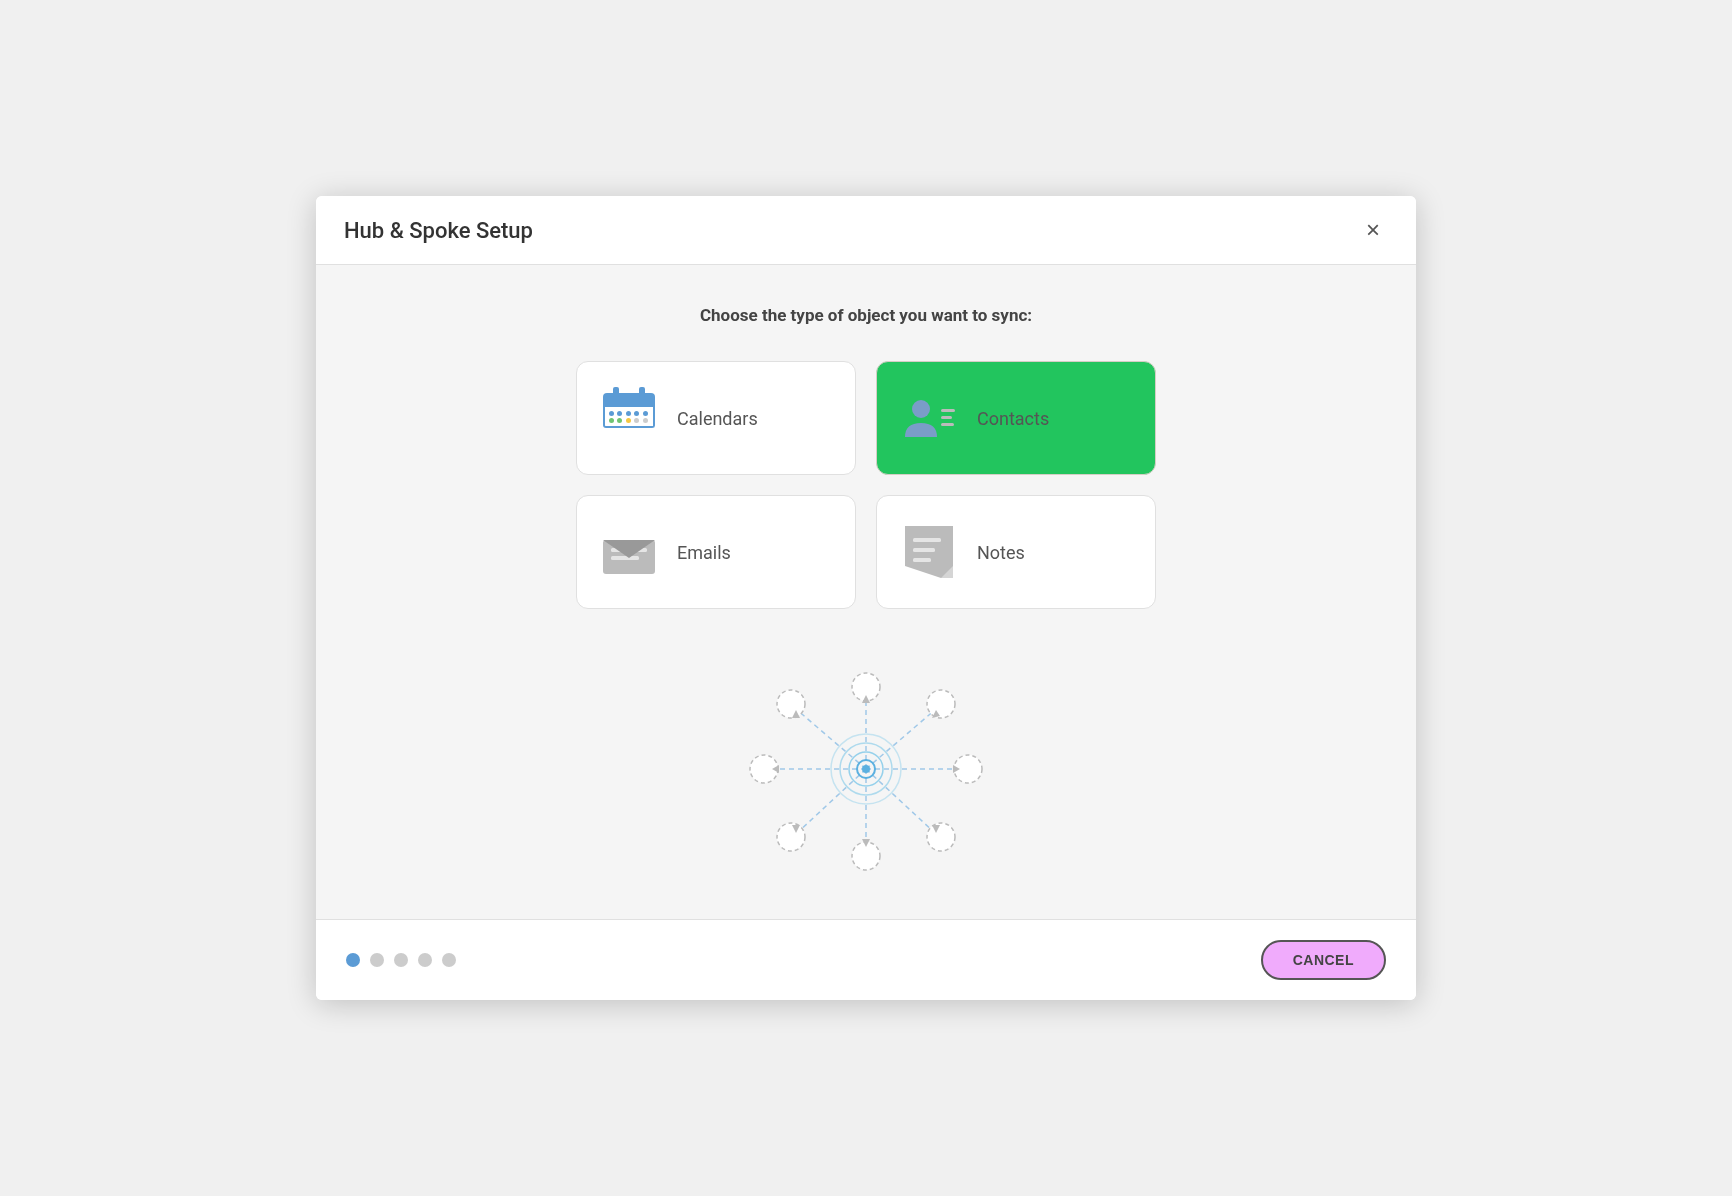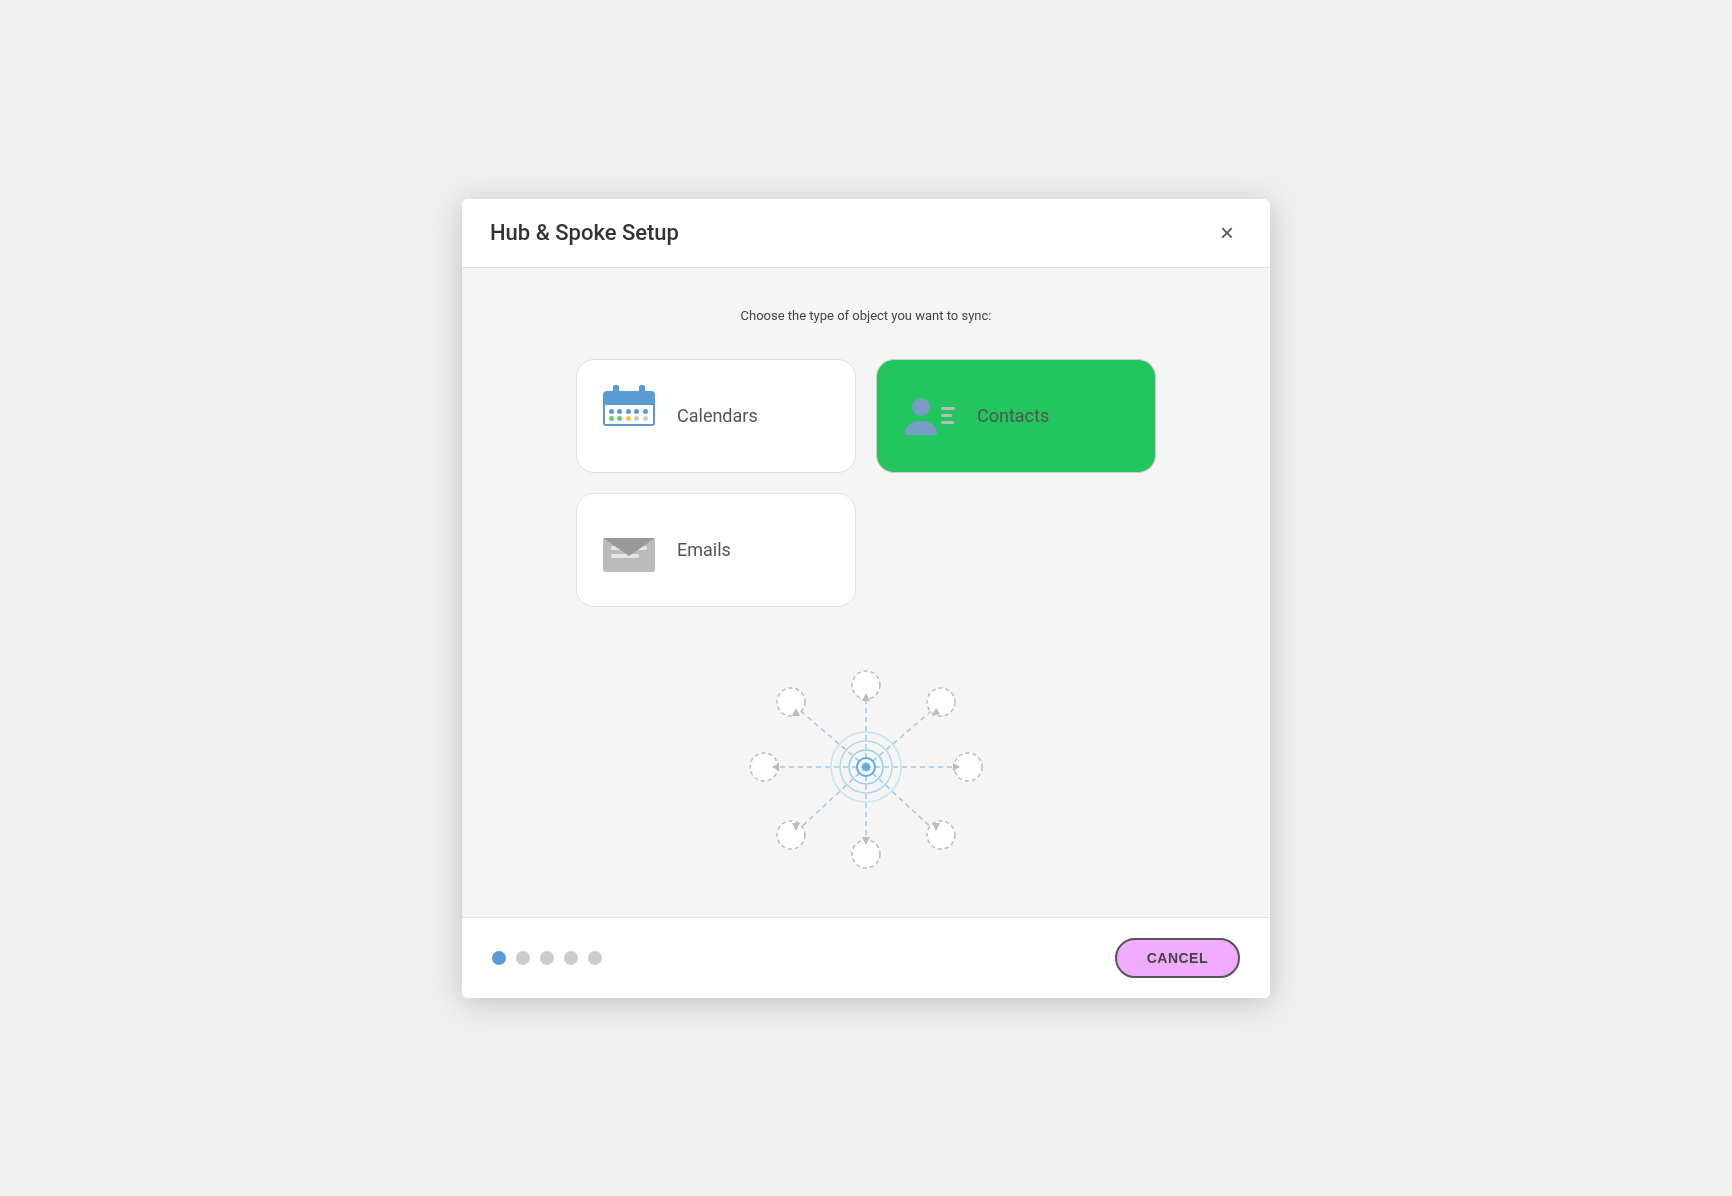--- a/index.html
+++ b/index.html
@@ -7,21 +7,21 @@
     body {
       font-family: -apple-system, BlinkMacSystemFont, 'Segoe UI', Roboto, sans-serif;
       background: #f0f0f0;
       display: flex;
       align-items: center;
       justify-content: center;
       min-height: 100vh;
     }
 
     .dialog {
-      width: 808px;
+      width: 1100px;
       background: #fff;
       border-radius: 6px;
       box-shadow: 0 4px 30px rgba(0,0,0,0.2);
       display: flex;
       flex-direction: column;
       overflow: hidden;
     }
 
     .dialog-header {
       display: flex;
@@ -51,39 +51,39 @@
     .dialog-body {
       background: #f5f5f5;
       padding: 40px 60px;
       flex: 1;
       display: flex;
       flex-direction: column;
       align-items: center;
     }
 
     .instruction {
-      font-size: 13px;
-      font-weight: 400;
+      font-size: 17px;
+      font-weight: 700;
       color: #444;
       margin-bottom: 36px;
       text-align: center;
     }
 
     .grid {
       display: grid;
       grid-template-columns: 1fr 1fr;
       gap: 20px;
       width: 580px;
       margin-bottom: 40px;
     }
 
     .card {
       background: #fff;
       border: 1px solid #e0e0e0;
-      border-radius: 18px;
+      border-radius: 12px;
       padding: 28px 24px;
       display: flex;
       align-items: center;
       gap: 20px;
       cursor: pointer;
       transition: background 0.15s, box-shadow 0.15s;
     }
 
     .card.selected {
       background: #22c55e;
@@ -253,20 +253,35 @@
 
             <rect x="8" y="18" width="36" height="4" rx="1.5" fill="#e5e5e5"></rect>
             <rect x="8" y="26" width="28" height="4" rx="1.5" fill="#e5e5e5"></rect>
 
             <polygon points="0,10 26,28 52,10" fill="#999"></polygon>
           </svg>
         </div>
         <span class="card-label">Emails</span>
       </div>
 
+      <div class="card">
+        <div class="icon-wrapper">
+          <svg viewBox="0 0 48 52" width="48" height="52">
+
+            <path d="M0 0 H48 V52 L36 52 L0 40 Z" fill="#bbb"></path>
+
+            <polygon points="36,52 48,52 48,40" fill="#e0e0e0" opacity="0.7"></polygon>
+
+            <rect x="8" y="12" width="28" height="4" rx="1.5" fill="#e5e5e5"></rect>
+            <rect x="8" y="22" width="22" height="4" rx="1.5" fill="#e5e5e5"></rect>
+            <rect x="8" y="32" width="18" height="4" rx="1.5" fill="#e5e5e5"></rect>
+          </svg>
+        </div>
+        <span class="card-label">Notes</span>
+      </div>
 
     </div>
 
     <div class="hub-diagram">
       <svg width="260" height="220" viewBox="0 0 260 220">
 
         <g stroke="#a0c8e8" stroke-width="1.5" stroke-dasharray="5,4" fill="none">
 
           <line x1="130" y1="110" x2="130" y2="35"></line>
 

